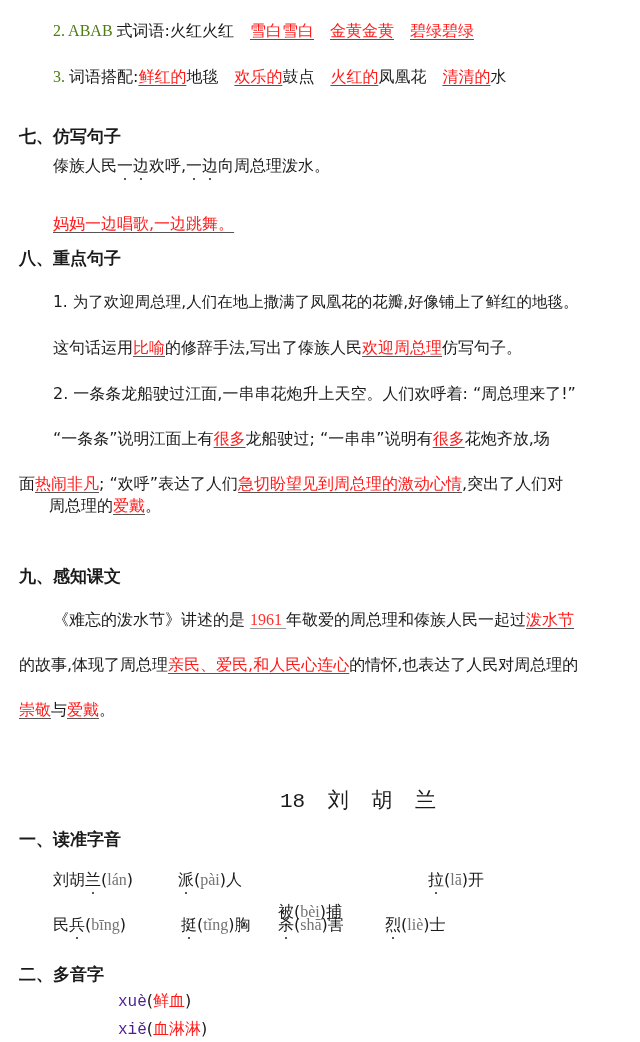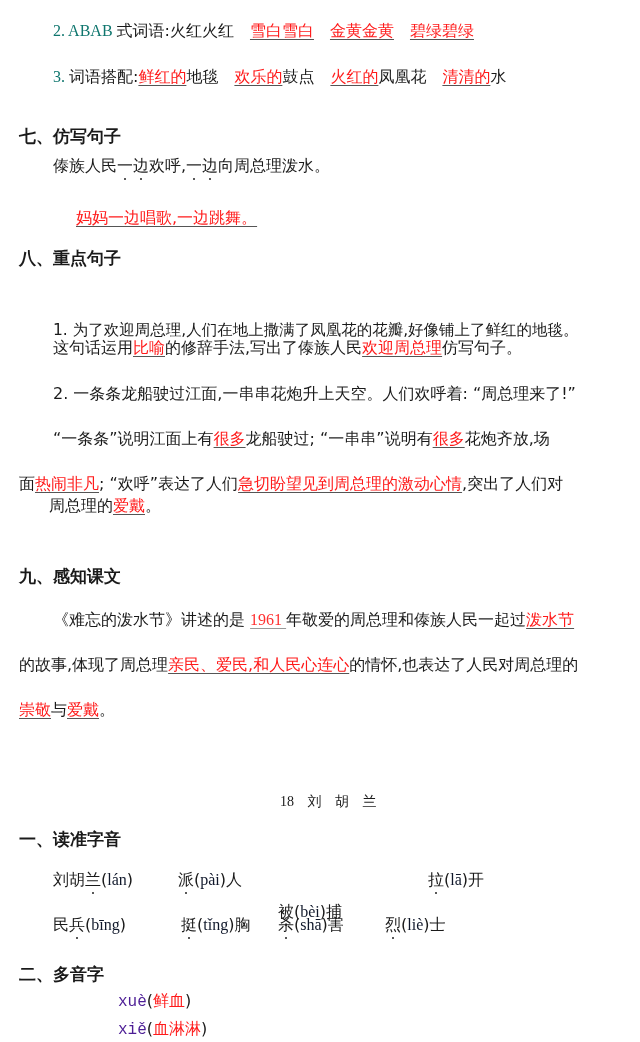--- a/index.html
+++ b/index.html
@@ -3,52 +3,52 @@
 <meta charset="utf-8">
 <style>
   html, body { margin: 0; padding: 0; background: #ffffff; }
   body {
     width: 640px; height: 1042px; position: relative; overflow: hidden;
     font-family: "DejaVu Sans", "Liberation Sans", sans-serif;
     color: #1a1a1a; font-size: 16px;
   }
   .line { position: absolute; white-space: nowrap; line-height: 20px; }
   .heading { font-weight: bold; font-size: 17px; }
-  .num { font-family: "Liberation Serif", "DejaVu Serif", serif; color: #0f766e; }
+  .num { font-family: "Liberation Serif", "DejaVu Serif", serif; color: #4d7c0f; }
   .ans { color: #ff1a1a; text-decoration: underline; text-decoration-color: #555; text-underline-offset: 3px; }
   .ans-serif { color: #ff3030; font-family: "Liberation Serif", "DejaVu Serif", serif; text-decoration: underline; text-decoration-color: #999; text-underline-offset: 3px; }
   .red { color: #ff1a1a; }
-  .py { color: #0f172a; font-family: "Liberation Serif", "DejaVu Serif", serif; }
+  .py { color: #737373; font-family: "Liberation Serif", "DejaVu Serif", serif; }
   .py-black { color: #4c1d95; font-family: Liberation Mono, monospace; }
   .dot { position: relative; }
   .dot::after { content: ""; position: absolute; left: 50%; bottom: -5px; width: 2px; height: 2px; background: #222; border-radius: 50%; transform: translateX(-50%); }
   .gap { display: inline-block; }
-  .title { font-family: Liberation Serif, serif; font-size: 14px; word-spacing: 10px; }
+  .title { font-family: Liberation Mono, monospace; font-size: 21px; word-spacing: 10px; }
 </style>
 </head>
 <body>
 
 <div class="line" style="left:53px; top:21px;">
   <span class="num">2. ABAB </span><span>式词语:火红火红</span><span class="gap" style="width:16px"></span><span class="ans">雪白雪白</span><span class="gap" style="width:16px"></span><span class="ans">金黄金黄</span><span class="gap" style="width:16px"></span><span class="ans">碧绿碧绿</span>
 </div>
 
 <div class="line" style="left:53px; top:67px;">
   <span class="num">3. </span><span>词语搭配:</span><span class="ans">鲜红的</span><span>地毯</span><span class="gap" style="width:16px"></span><span class="ans">欢乐的</span><span>鼓点</span><span class="gap" style="width:16px"></span><span class="ans">火红的</span><span>凤凰花</span><span class="gap" style="width:16px"></span><span class="ans">清清的</span><span>水</span>
 </div>
 
 <div class="line heading" style="left:19px; top:126px;">七、仿写句子</div>
 <div class="line" style="left:53px; top:156px;">
   <span>傣族人民</span><span class="dot">一</span><span class="dot">边</span><span>欢呼,</span><span class="dot">一</span><span class="dot">边</span><span>向周总理泼水。</span>
 </div>
-<div class="line" style="left:53px; top:208px;margin-left:23px;">
+<div class="line" style="left:53px; top:214px;">
   <span class="ans">妈妈一边唱歌,一边跳舞。</span>
 </div>
 
 <div class="line heading" style="left:19px; top:248px;">八、重点句子</div>
-<div class="line" style="left:53px; top:292px; font-size:15.5px;margin-top:28px;">1. 为了欢迎周总理,人们在地上撒满了凤凰花的花瓣,好像铺上了鲜红的地毯。</div>
+<div class="line" style="left:53px; top:292px; font-size:15.5px;">1. 为了欢迎周总理,人们在地上撒满了凤凰花的花瓣,好像铺上了鲜红的地毯。</div>
 <div class="line" style="left:53px; top:338px;">
   <span>这句话运用</span><span class="ans">比喻</span><span>的修辞手法,写出了傣族人民</span><span class="ans">欢迎周总理</span><span>仿写句子。</span>
 </div>
 <div class="line" style="left:53px; top:384px;">2. 一条条龙船驶过江面,一串串花炮升上天空。人们欢呼着: “周总理来了!”</div>
 <div class="line" style="left:53px; top:429px;">
   <span>“一条条”说明江面上有</span><span class="ans">很多</span><span>龙船驶过; “一串串”说明有</span><span class="ans">很多</span><span>花炮齐放,场</span>
 </div>
 <div class="line" style="left:19px; top:474px;">
   <span>面</span><span class="ans">热闹非凡</span><span>; “欢呼”表达了人们</span><span class="ans">急切盼望见到周总理的激动心情</span><span>,突出了人们对</span>
 </div>

